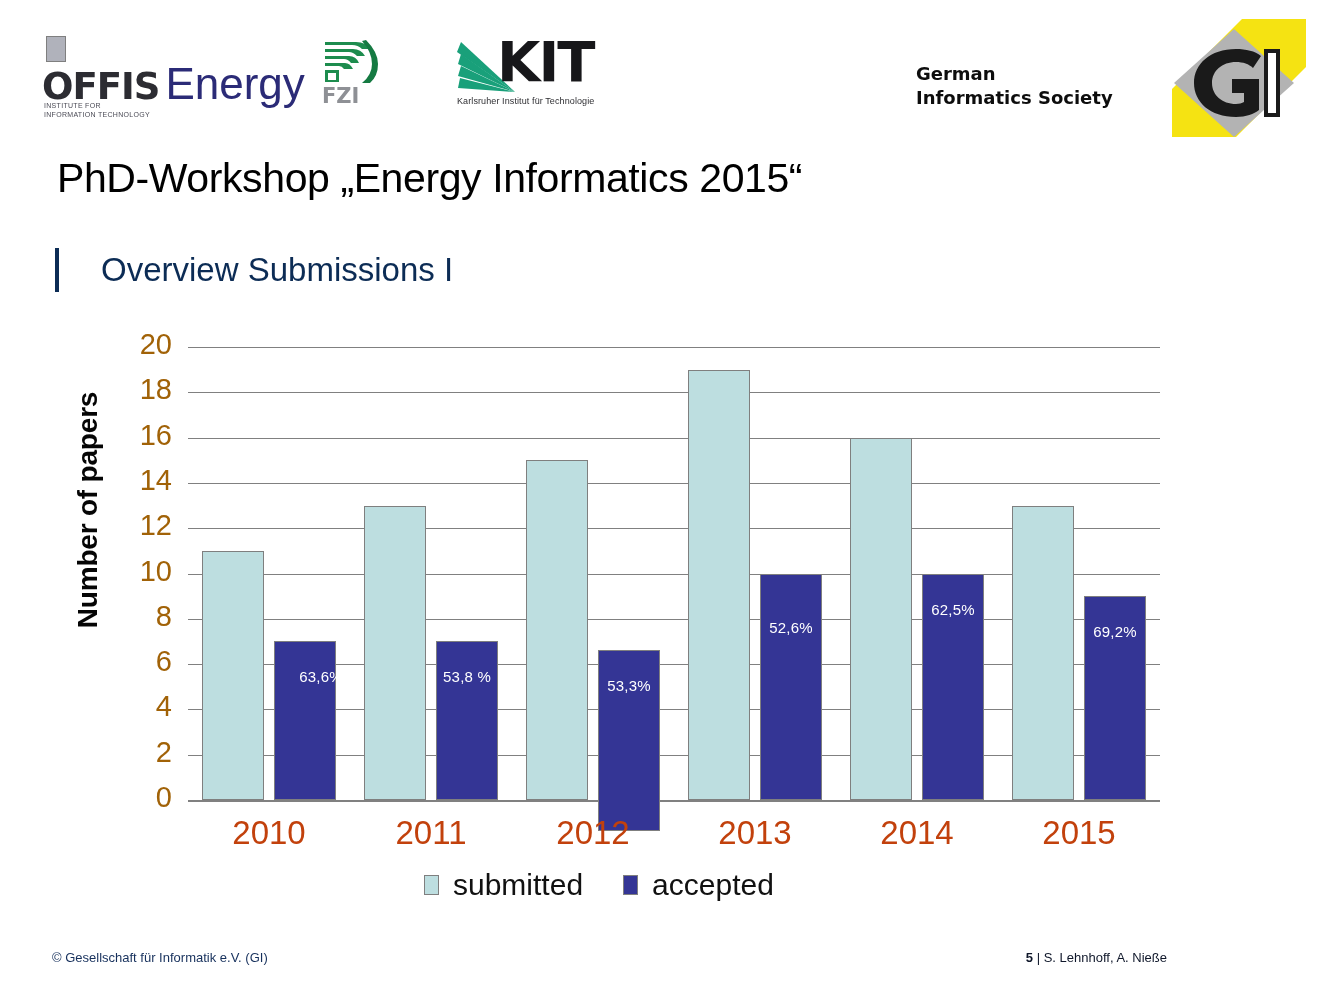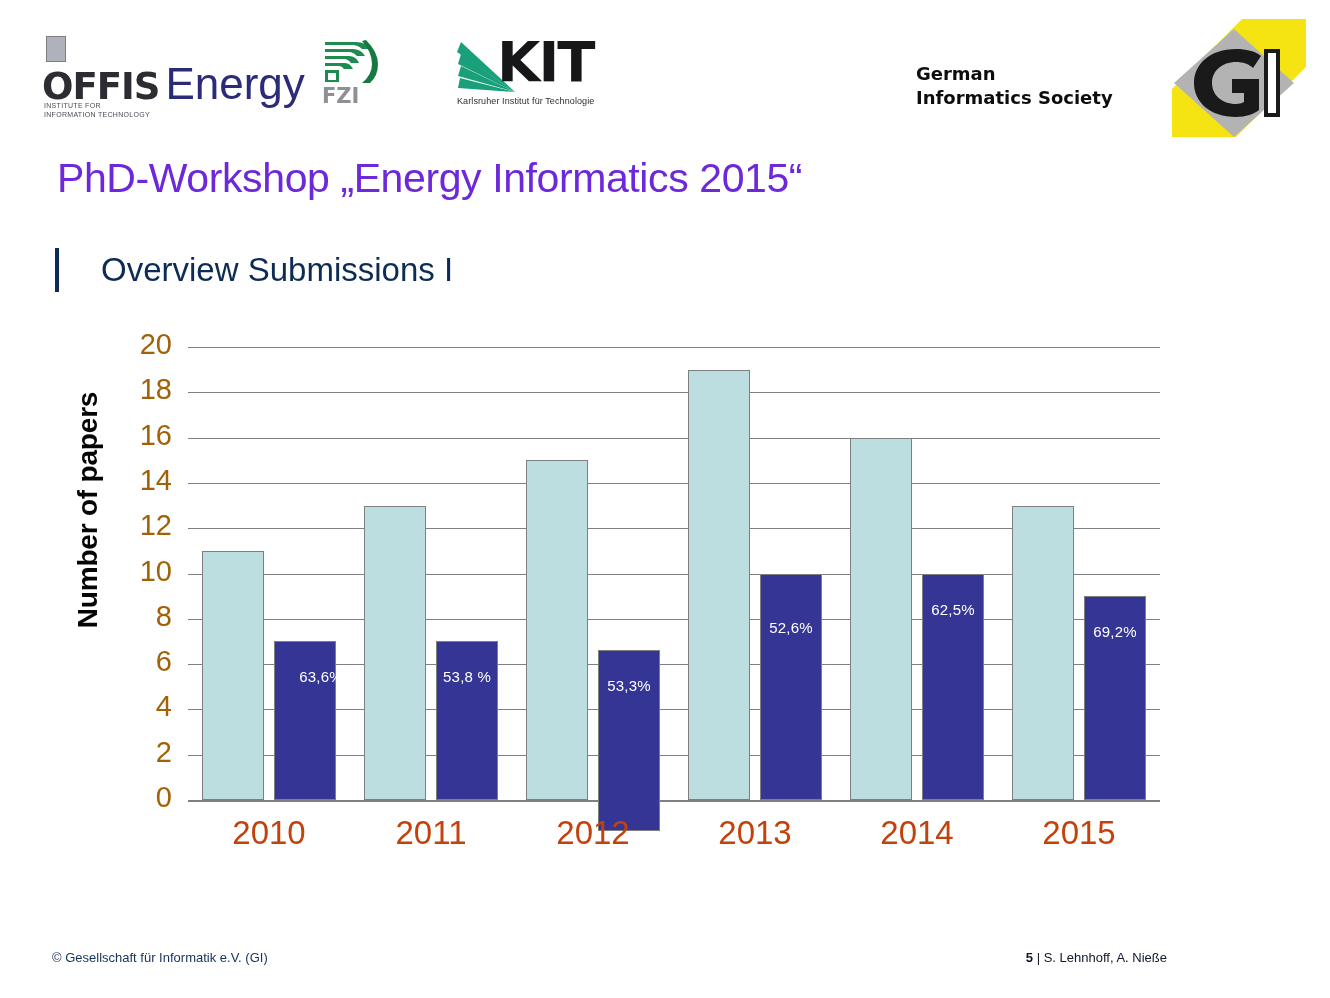--- a/index.html
+++ b/index.html
@@ -132,21 +132,21 @@
     left: 1158px; top: 19px;
     width: 148px; height: 128px;
   }
 
   
   #page-title {
     position: absolute;
     left: 57px; top: 155px;
     font-family: "Liberation Sans", sans-serif;
     font-size: 41px;
-    color: #6d28d9;
+    color: #000000;
     letter-spacing: -0.4px;
     white-space: nowrap;
   }
   #subtitle-wrap {
     position: absolute;
     left: 55px; top: 248px;
     display: flex;
     align-items: center;
   }
   #subtitle-rule {
@@ -399,20 +399,30 @@
     </div>
   <div id="xtick-labels">
       <div class="x-tick-label" style="left: 184px;">2010</div>
       <div class="x-tick-label" style="left: 346px;">2011</div>
       <div class="x-tick-label" style="left: 508px;">2012</div>
       <div class="x-tick-label" style="left: 670px;">2013</div>
       <div class="x-tick-label" style="left: 832px;">2014</div>
       <div class="x-tick-label" style="left: 994px;">2015</div>
     </div>
 
+  <div id="legend">
+      <div class="legend-entry">
+        <span class="legend-swatch submitted"></span>
+        <span class="legend-label">submitted</span>
+      </div>
+      <div class="legend-entry">
+        <span class="legend-swatch accepted"></span>
+        <span class="legend-label">accepted</span>
+      </div>
+    </div>
 </div>
 
 <div id="footer-left">© Gesellschaft für Informatik e.V. (GI)</div>
 <div id="footer-right">
   <span id="footer-page">5</span>
   <span>|</span>
   <span>S. Lehnhoff, A. Nieße</span>
 </div>
 
 </body></html>

